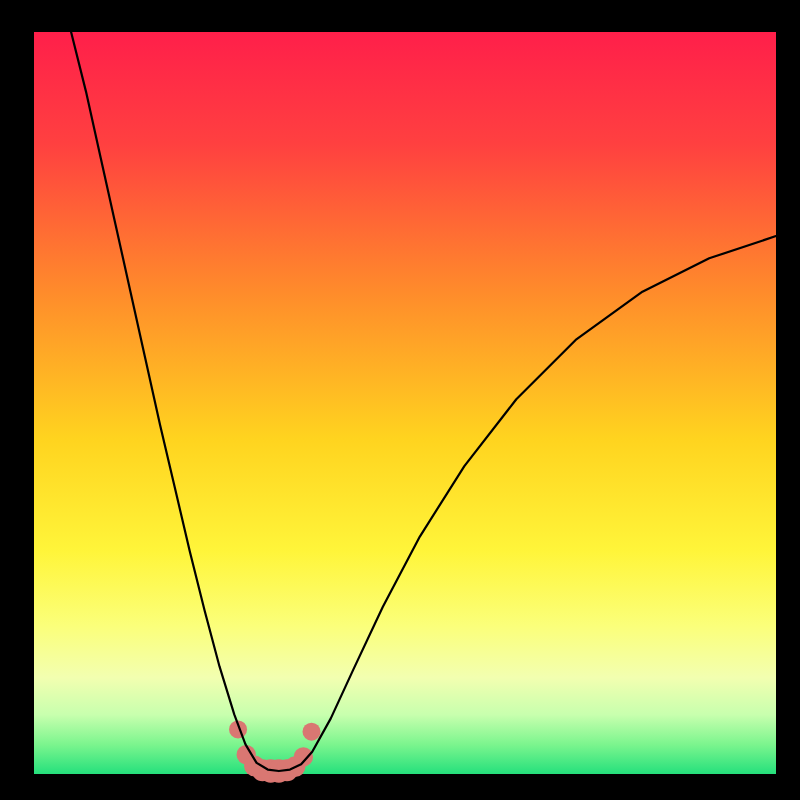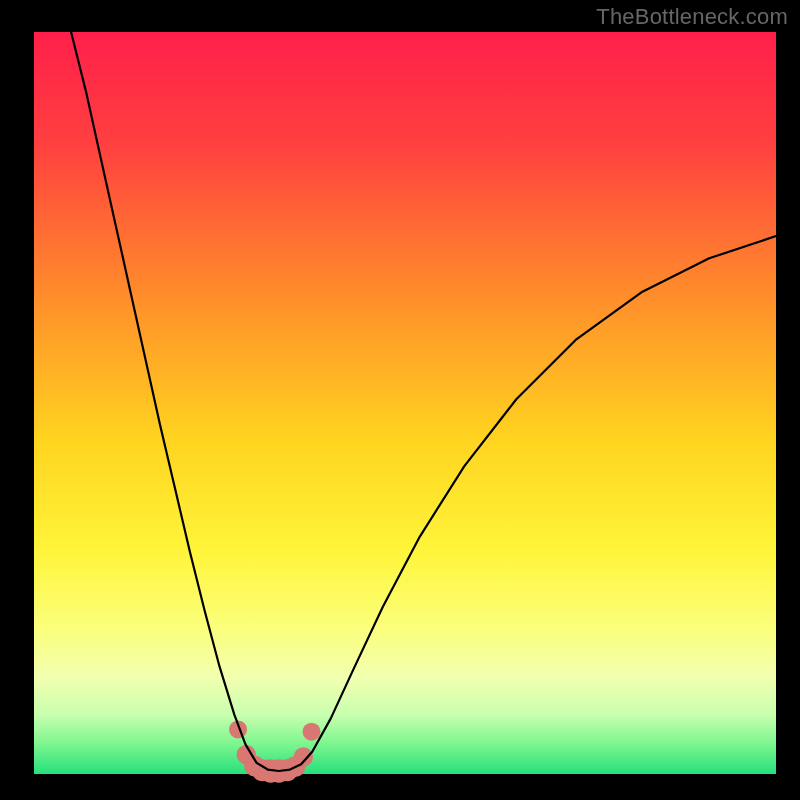--- a/index.html
+++ b/index.html
@@ -63,14 +63,13 @@
         <circle cx="270.70" cy="771.03" r="11.67" fill="#d97772"></circle>
         <circle cx="278.86" cy="771.03" r="11.67" fill="#d97772"></circle>
         <circle cx="287.02" cy="770.29" r="11.00" fill="#d97772"></circle>
         <circle cx="295.18" cy="766.58" r="10.33" fill="#d97772"></circle>
         <circle cx="303.35" cy="756.93" r="9.67" fill="#d97772"></circle>
         <circle cx="311.51" cy="731.71" r="9.00" fill="#d97772"></circle>
       </g>
     <path id="curve" fill="none" d="M71.10 32.00 L85.94 91.36 L100.78 158.14 L115.62 224.92 L130.46 291.70 L145.30 358.48 L160.14 425.26 L174.98 488.33 L189.82 551.40 L204.66 610.76 L219.50 666.41 L234.34 714.64 L245.47 744.32 L256.60 762.87 L267.73 769.55 L278.86 771.03 L289.99 769.55 L301.12 764.35 L312.25 751.74 L330.80 718.35 L353.06 670.12 L382.74 607.05 L419.84 536.56 L464.36 466.07 L516.30 399.29 L575.66 339.93 L642.44 291.70 L709.22 258.31 L776.00 236.05" stroke="#000000" stroke-width="2.2" stroke-linecap="round" stroke-linejoin="round"></path>
   </svg>
 
-  <div class="watermark">TheBottleneck.com</div>
 </div>
 
 </body></html>

